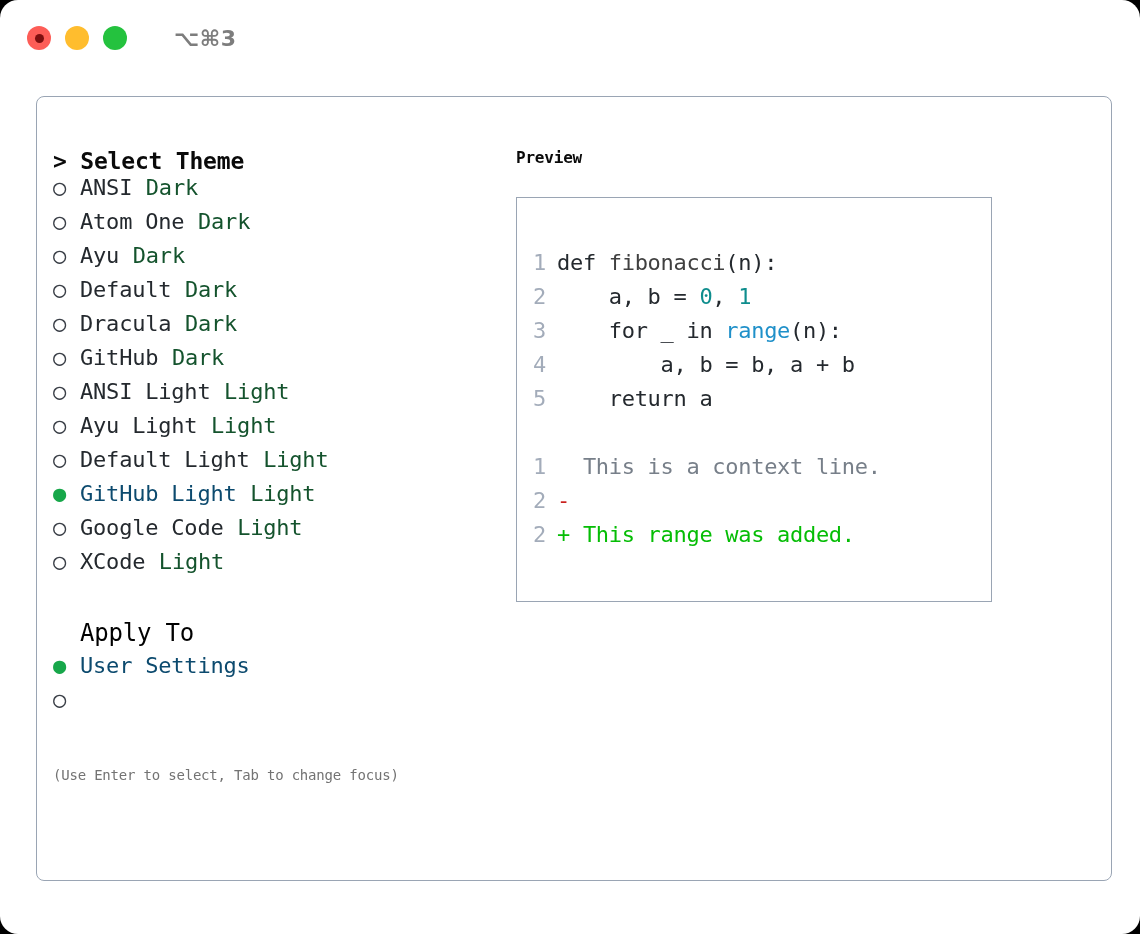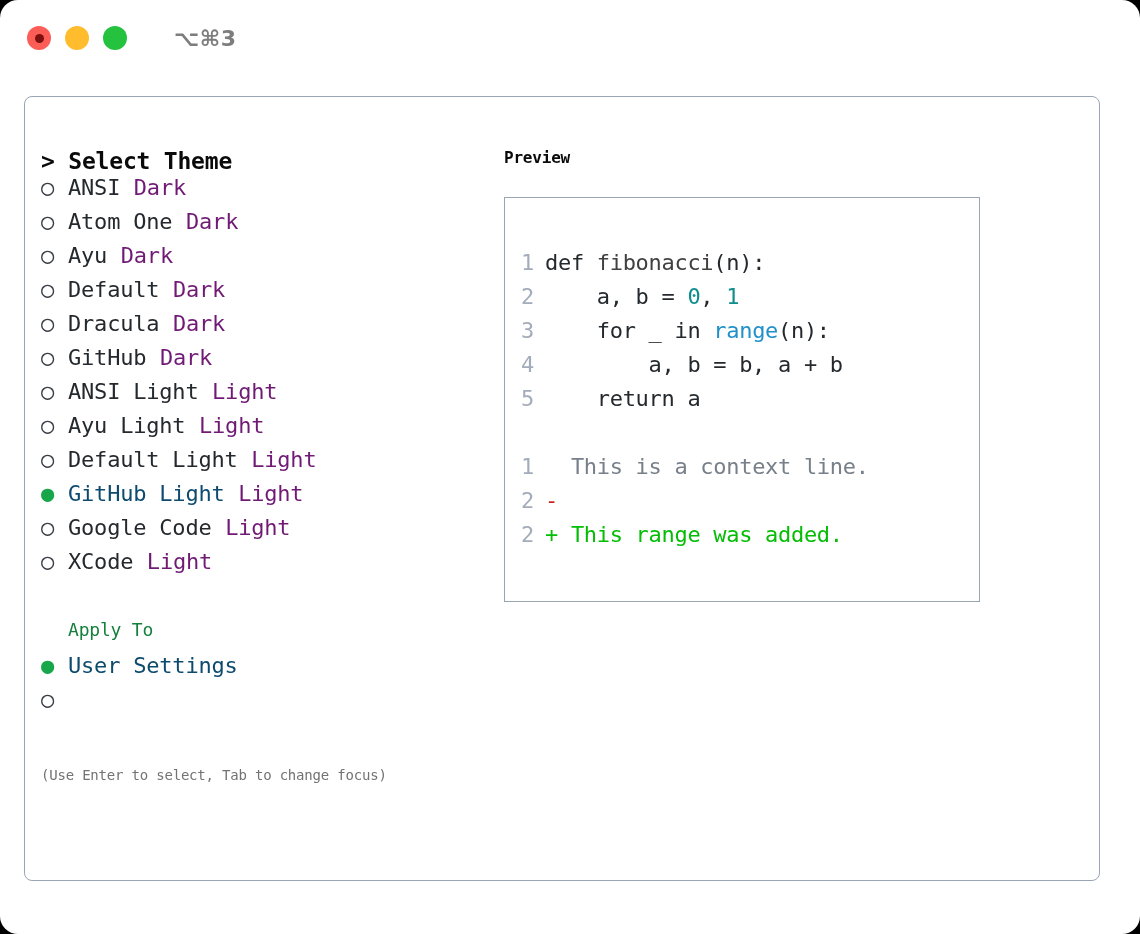--- a/index.html
+++ b/index.html
@@ -57,21 +57,21 @@
     font-size: 22px;
     font-weight: bold;
     color: #7d7d7d;
     letter-spacing: 0.5px;
     font-family: "DejaVu Sans", "Liberation Sans", sans-serif;
   }
 
   
   #main-panel {
     position: absolute;
-    left: 24px;  top: 96px;
+    left: 36px;  top: 96px;
     width: 1076px; height: 785px;
     border: 1.6px solid #9aa5b4;
     border-radius: 8px;
     background: #ffffff;
   }
 
   
   #theme-column {
     position: absolute;
     left: 16px; top: 51px;
@@ -95,26 +95,26 @@
   }
   .marker {
     width: 27px;
     flex: 0 0 27px;
     font-size: 22px;
     color: #3a3f47;
   }
   .theme-row.selected .marker { color: #17a74a; }
   .theme-name  { color: #24292e; }
   .theme-row.selected .theme-name { color: #0c4a6e; }
-  .theme-cat   { color: #701a75; margin-left: 0.62em; }
+  .theme-cat   { color: #14532d; margin-left: 0.62em; }
 
   #apply-section { margin-top: 36px; }
   #apply-header {
-    font-size: 18px;
-    color: #15803d;
+    font-size: 24px;
+    color: #000000;
     letter-spacing: -0.2px;
     padding-left: 27px;
     height: 34px;
     white-space: pre;
   }
   #hint-text {
     margin-top: 34px;
     font-size: 14px;
     color: #737373;
     line-height: 40px;

